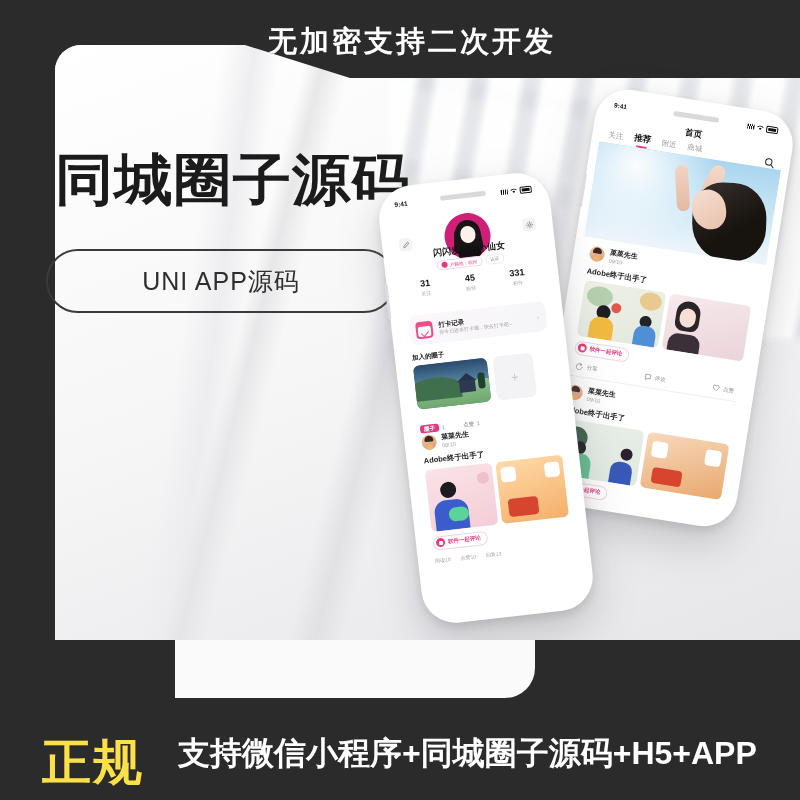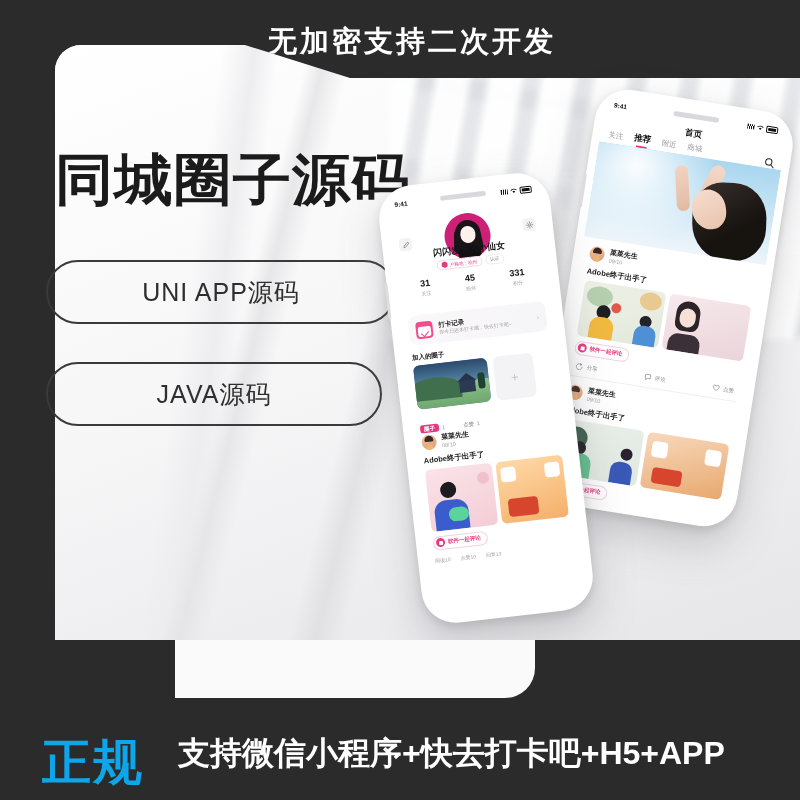--- a/index.html
+++ b/index.html
@@ -53,38 +53,38 @@
   
   .headline{
     position:absolute;left:55px;top:152px;
     font-size:56px;font-weight:900;color:#1b1b1b;letter-spacing:1px;
     white-space:nowrap;line-height:1;
     transform:scaleX(1.04);transform-origin:left center;
     font-family:"DejaVu Sans","Liberation Sans",sans-serif;
   }
 
   
-  .pills{position:absolute;left:46px;top:260px;width:350px;}
+  .pills{position:absolute;left:46px;top:249px;width:350px;}
   .pill{
     height:60px;border:2px solid #3a3a3a;border-radius:34px;
     display:flex;align-items:center;justify-content:center;
     font-size:25px;color:#2e2e2e;letter-spacing:1px;background:transparent;
     margin-bottom:38px;
   }
   .pill:nth-child(2){width:332px;}
   .pill:nth-child(3){width:340px;}
   .bottom-shape{
     position:absolute;left:0;bottom:0;width:800px;height:160px;background:#2b2b2b;
   }
   .band-notch{
     position:absolute;left:175px;bottom:102px;width:360px;height:58px;
     background:#fafafa;border-bottom-right-radius:30px;
   }
   .band-left{
-    position:absolute;left:42px;bottom:14px;color:#0ea5e9;
+    position:absolute;left:42px;bottom:14px;color:#fde047;
     font-size:49px;font-weight:800;line-height:0.98;letter-spacing:2px;
   }
   .band-right{
     position:absolute;left:178px;bottom:24px;color:#ffffff;
     font-size:32px;font-weight:800;letter-spacing:0px;white-space:nowrap;
   }
 
   
   .phone{position:absolute;background:#ffffff;border-radius:34px;
     box-shadow:0 18px 40px rgba(120,120,130,.35), 0 4px 10px rgba(0,0,0,.12);}
@@ -246,21 +246,20 @@
   </div>
 
   <div class="ribbon">
     <div class="ribbon-text">无加密支持二次开发</div>
   </div>
 
   <div class="headline">同城圈子源码</div>
 
   <div class="pills">
     <div class="pill">UNI APP源码</div>
-    <div class="pill">JAVA源码</div>
   </div>
 
   <div class="phone phone-back">
     <div class="btn-side" style="top:90px;height:34px;"></div>
     <div class="screen">
       <div class="notch"></div>
       <div class="statusbar">
         <span>9:41</span>
         <span class="sb-icons">
           <span class="sb-bars"></span>
@@ -526,15 +525,15 @@
         </div>
       </div>
     </div>
   </div>
 
   <div class="bottom-shape"></div>
   <div class="band-notch"></div>
   <div class="band-left">
     <div>正规</div>
   </div>
-  <div class="band-right">支持微信小程序+快去打卡吧+H5+APP</div>
+  <div class="band-right">支持微信小程序+同城圈子源码+H5+APP</div>
 
 </div>
 
 </body></html>

